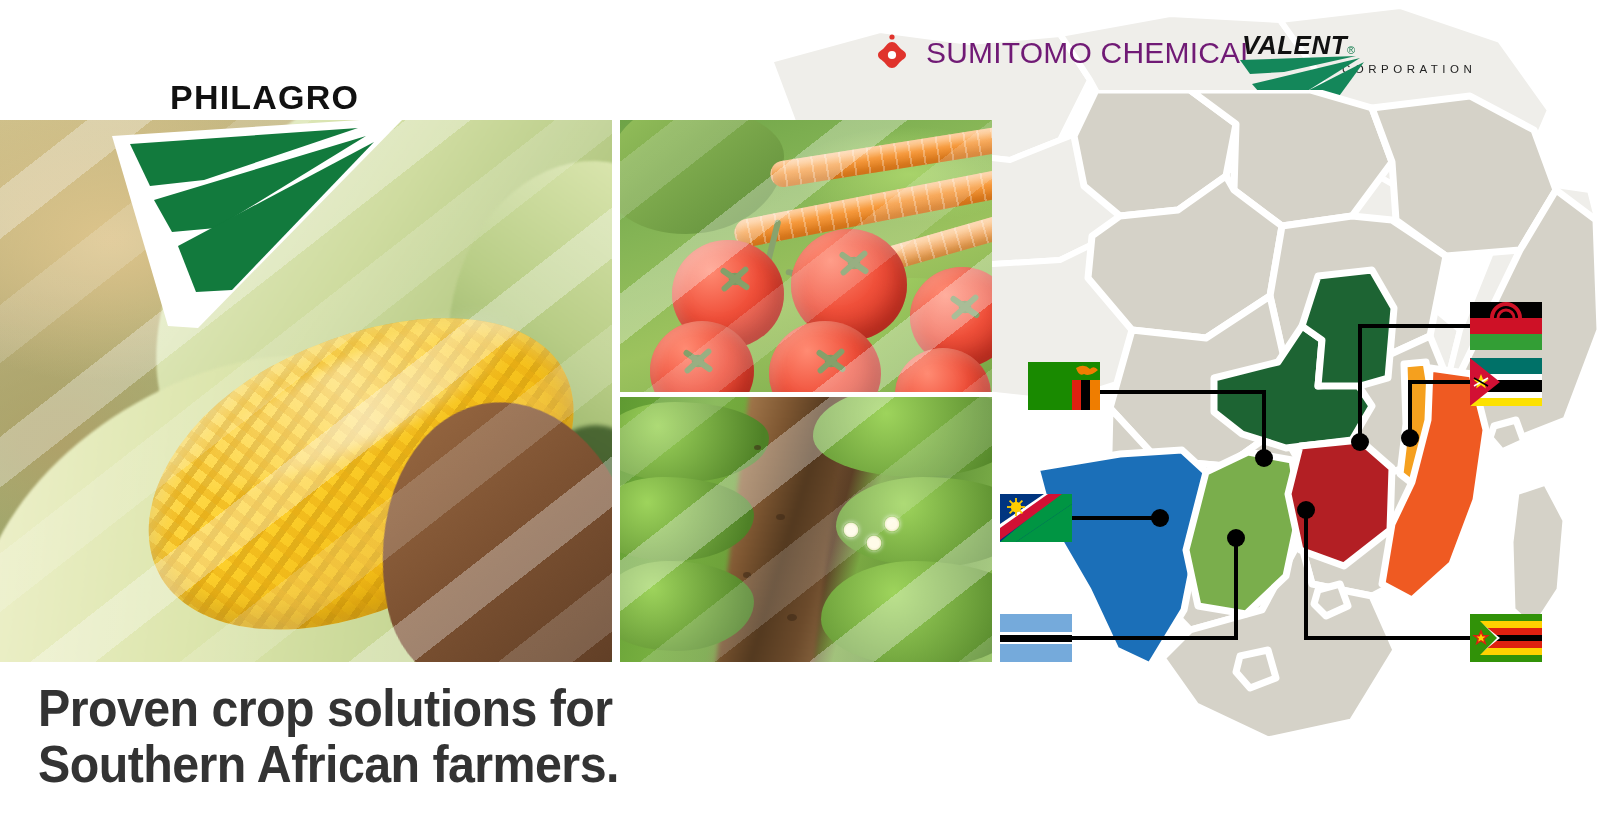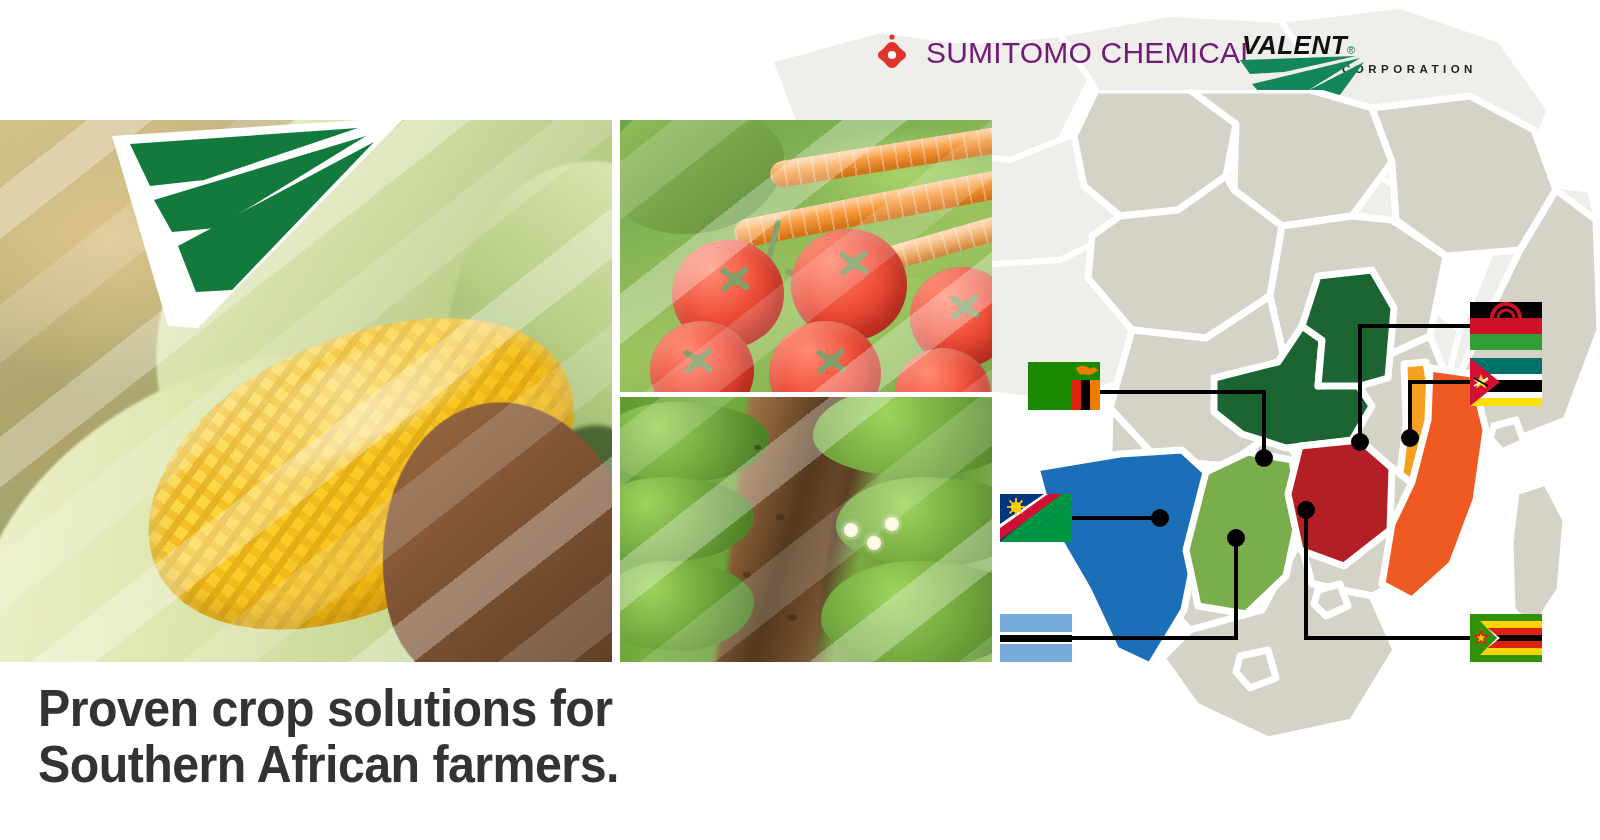--- a/index.html
+++ b/index.html
@@ -201,21 +201,21 @@
   
   .sumitomo { position: absolute; left: 872px; top: 33px; display:flex; align-items:center; gap: 14px; }
   .sumitomo-word { font-size: 30px; font-weight: 400; letter-spacing: .2px; color:#701a75; white-space:nowrap; }
   .valent { position: absolute; left: 1222px; top: 28px; width: 320px; height: 110px; }
   .valent-word { position:absolute; left: 20px; top: 2px; display:flex; align-items:baseline; white-space:nowrap; }
   .valent-valent { font-size: 26px; font-weight: 700; font-style: italic; letter-spacing: .5px; color:#111; }
   .valent-bio { font-size: 31px; font-weight: 400; color:#0f7a4b; letter-spacing: -.3px; margin-left: 5px; }
   .valent-reg { font-size: 11px; color:#0f7a4b; }
   .valent-corp {
     position:absolute; left: 120px; top: 35px;
-    font-size: 11.5px; font-weight: 700; letter-spacing: 4.5px; color:#222;
+    font-size: 11.5px; font-weight: 400; letter-spacing: 4.5px; color:#222;
   }
   .valent-mark { position:absolute; left: 18px; top: 28px; width: 130px; height: 82px; }
 
   
   .headline {
     position:absolute; left: 38px; top: 681px;
     font-size: 52px; line-height: 1.07; font-weight: 700;
     color:#333333; letter-spacing: -0.6px;
     transform: scaleX(0.93); transform-origin: left top;
     white-space: pre-line;
@@ -292,20 +292,21 @@
     <div class="soil-speck" style="left:42%;top:44%;width:9px;height:6px;"></div>
     <div class="soil-speck" style="left:33%;top:66%;width:8px;height:6px;"></div>
     <div class="soil-speck" style="left:45%;top:82%;width:10px;height:7px;"></div>
     <div class="flower" style="left:60%;top:47%;"></div>
     <div class="flower" style="left:66%;top:52%;"></div>
     <div class="flower" style="left:71%;top:45%;"></div>
     <div class="sheen"></div>
   </div>
 
   <div class="philagro">
+    <div class="philagro-word">PHILAGRO</div>
     <svg class="philagro-mark" viewBox="0 0 300 210" aria-hidden="true">
       <polygon points="4,18 252,2 296,0 296,0 90,210 60,208" fill="#ffffff"></polygon>
       <g fill="#127a3d">
         <polygon points="22,26 250,10 96,62 42,68"></polygon>
         <polygon points="46,82 258,18 108,110 64,114"></polygon>
         <polygon points="70,128 266,24 124,172 88,174"></polygon>
       </g>
     </svg>
   </div>
 

